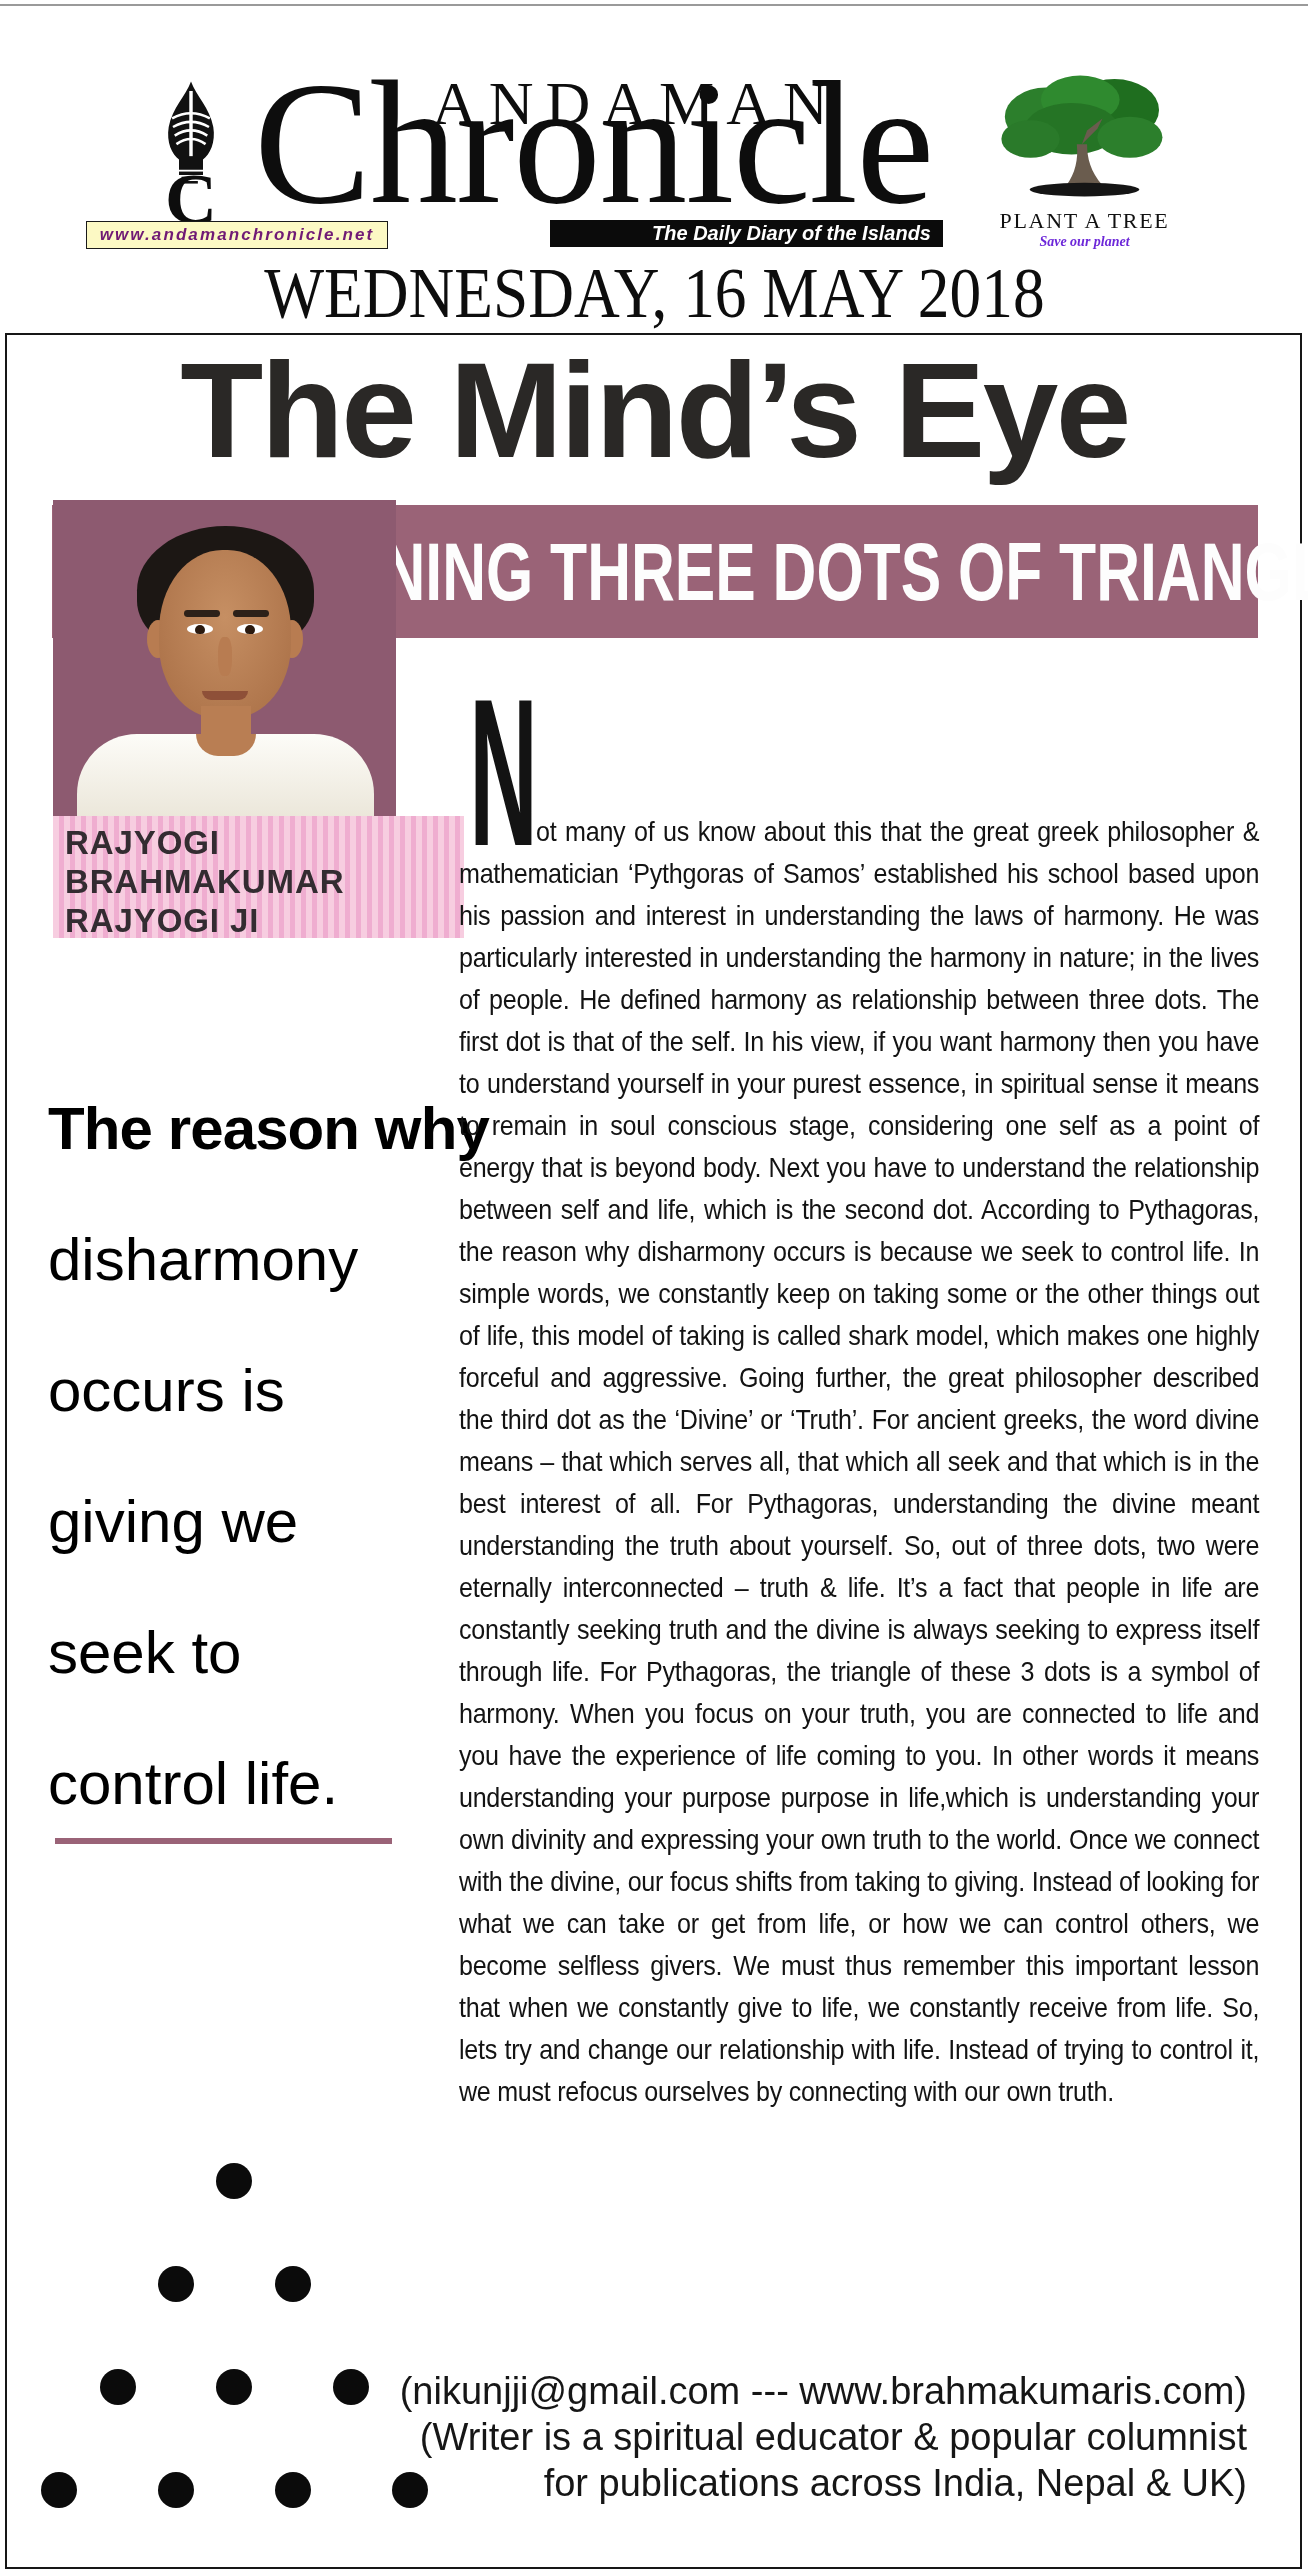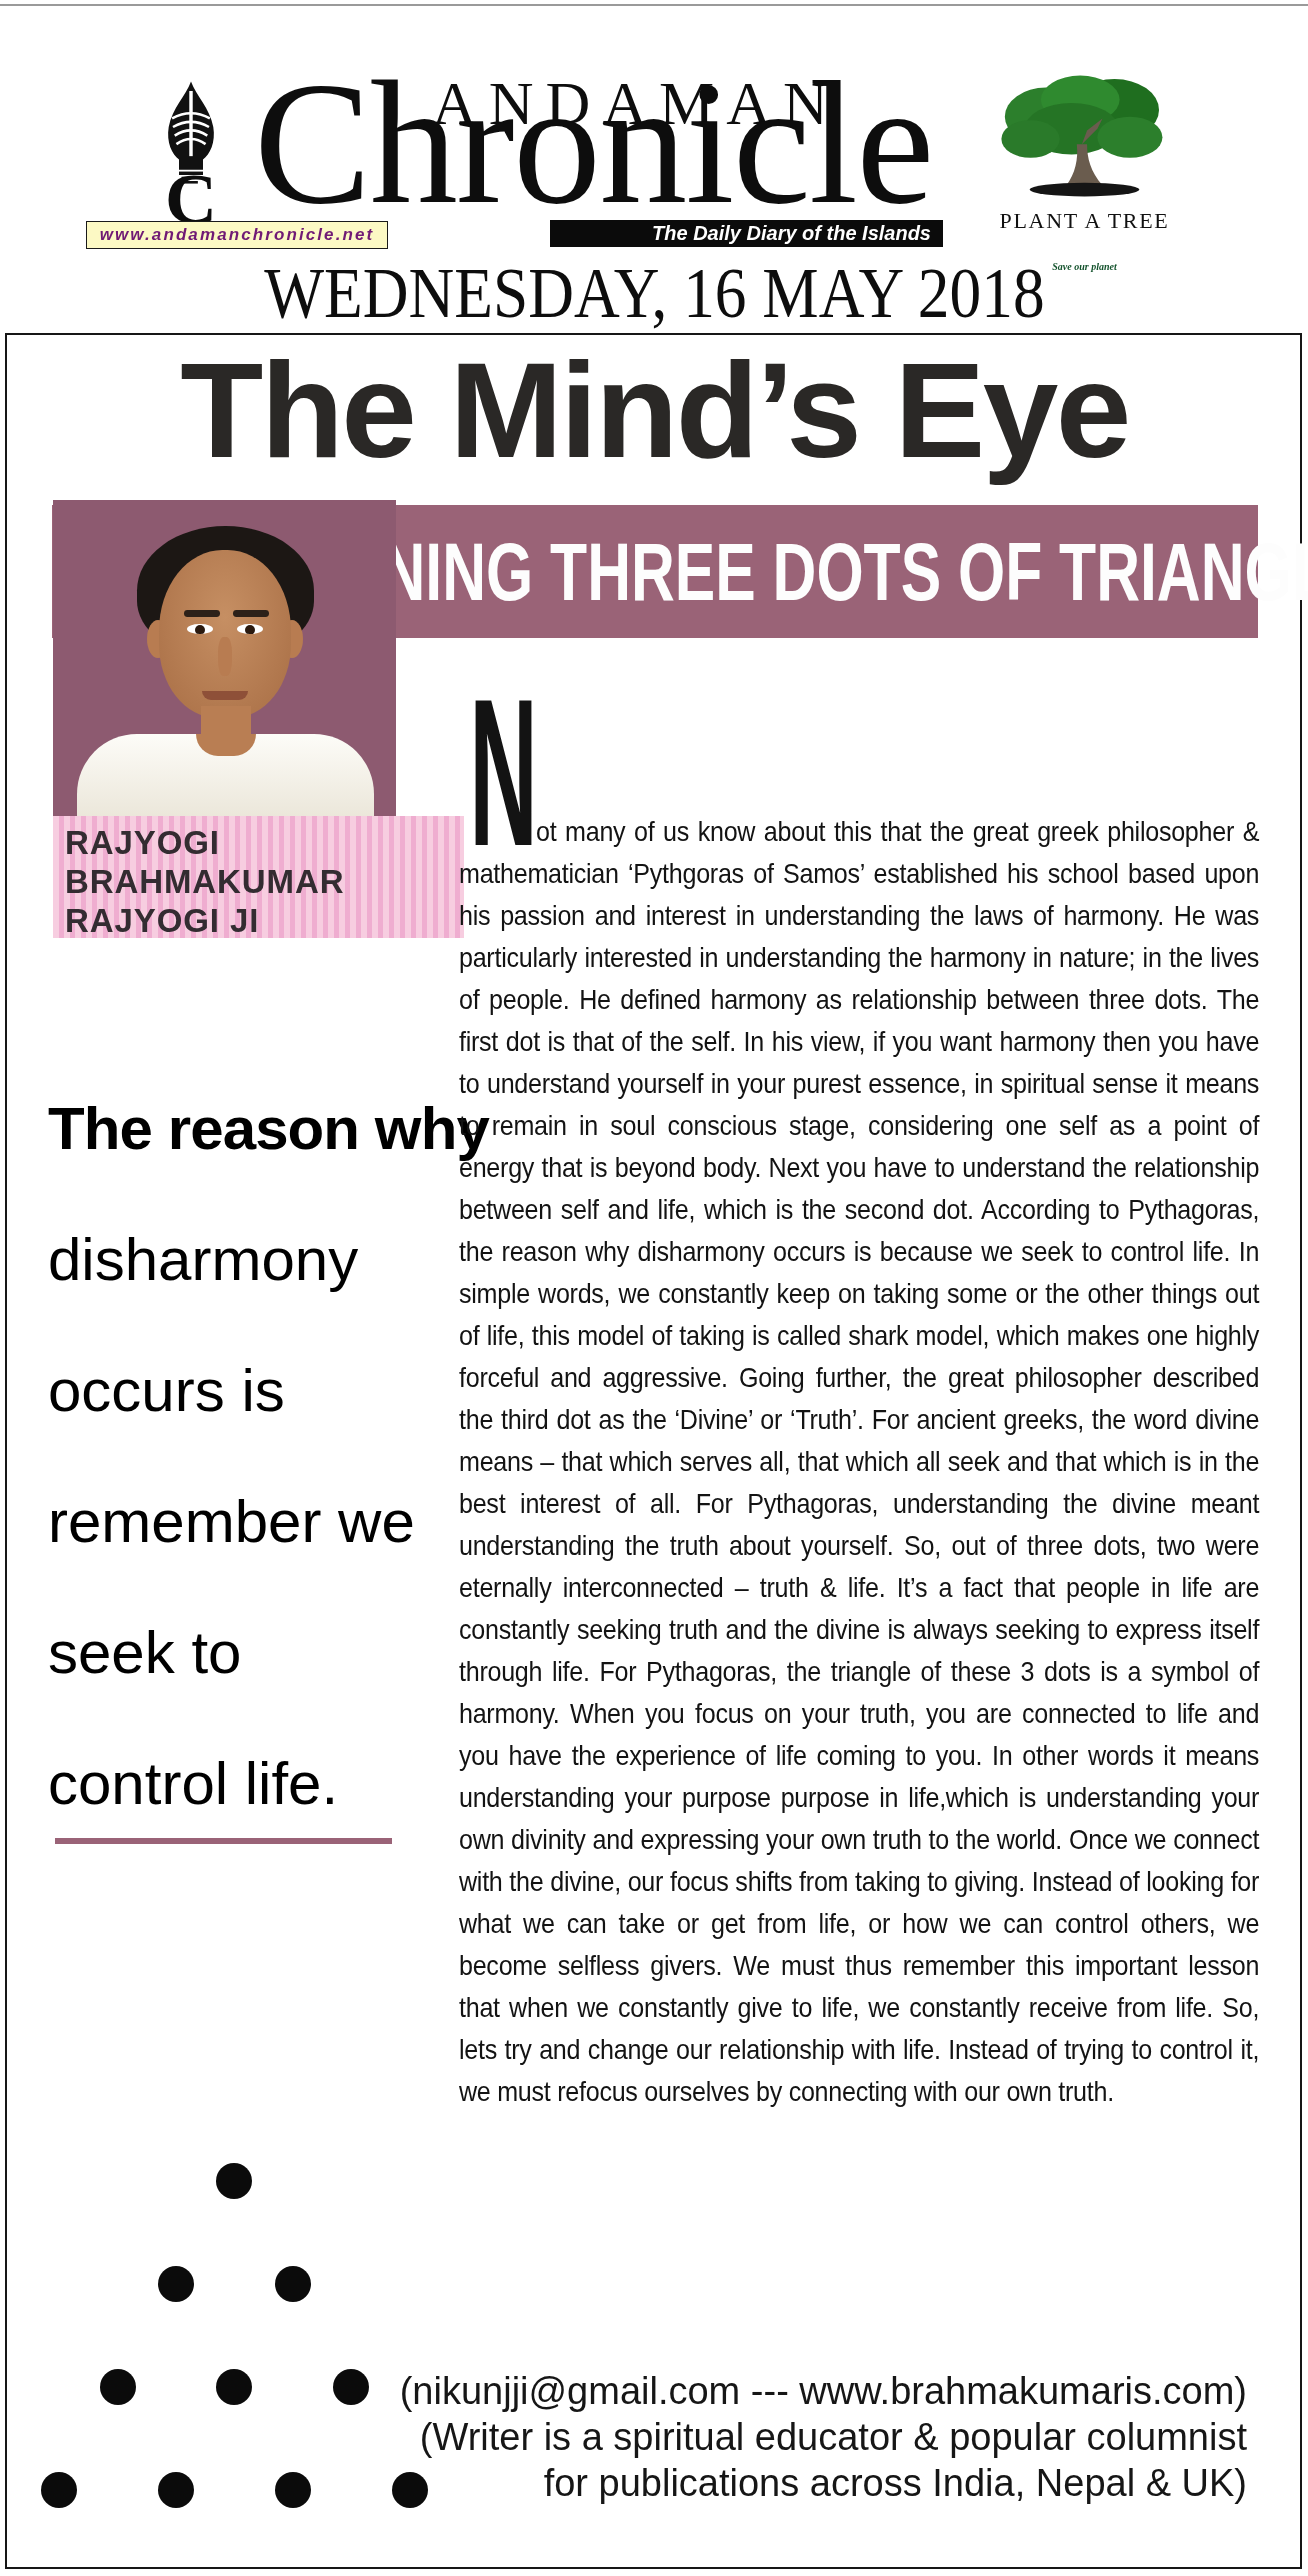--- a/index.html
+++ b/index.html
@@ -19,21 +19,21 @@
   .tagline-bar{left:550px;top:220px;width:393px;height:27px;background:#0b0b0b;
                display:flex;align-items:center;justify-content:flex-end;padding-right:12px;box-sizing:border-box;}
   .tagline-text{color:#fff;font-style:italic;font-weight:bold;font-size:20px;white-space:nowrap;}
   .url-box{left:86px;top:221px;width:302px;height:28px;background:var(--url-yellow);
            border:1.7px solid #1a1a1a;box-sizing:border-box;display:flex;align-items:center;justify-content:center;}
   .url-text{font-size:17px;font-weight:bold;font-style:italic;letter-spacing:2.1px;color:#701a75;white-space:nowrap;}
   .tree-logo{left:986px;top:72px;width:197px;text-align:center;}
   .plant-title{font-family:"Liberation Serif",serif;font-weight:normal;font-size:22px;
                letter-spacing:1.7px;line-height:24px;color:#111;}
   .plant-sub{font-family:"Liberation Serif",serif;font-weight:bold;font-style:italic;
-             font-size:10px;line-height:18px;color:#14532d;margin-top:25px;}
+             font-size:14px;line-height:18px;color:#6d28d9;}
 
   
   .date{left:0;top:254px;width:1309px;text-align:center;font-family:"Liberation Serif",serif;
         font-size:72px;line-height:79px;color:#0d0d0d;white-space:nowrap;}
   .date span{display:inline-block;transform:scaleX(0.88);}
 
   
   .article-box{left:5.2px;top:333px;width:1297px;height:2236px;border:2.6px solid #161616;box-sizing:border-box;}
   .column-title{left:0;top:342px;width:1309px;text-align:center;font-weight:bold;
                 font-size:136px;line-height:137px;letter-spacing:-2.6px;color:#2a2826;white-space:nowrap;}
@@ -178,21 +178,21 @@
   <div class="abs name-plate">
     <div class="name-line">RAJYOGI</div>
     <div class="name-line">BRAHMAKUMAR</div>
     <div class="name-line">RAJYOGI JI</div>
   </div>
 
   <div class="abs pullquote">
     <div class="pq-lead">The reason why</div>
     <div class="pq-line">disharmony</div>
     <div class="pq-line">occurs is</div>
-    <div class="pq-line">remember we</div>
+    <div class="pq-line">giving we</div>
     <div class="pq-line">seek to</div>
     <div class="pq-line">control life.</div>
   </div>
   <div class="abs pq-rule"></div>
 
   <div class="abs dropcap-box">
     <svg width="69" height="156" viewBox="0 0 80 182" style="overflow:visible;">
       <text x="0" y="176" font-family="Liberation Sans, sans-serif" font-weight="bold" font-size="245" fill="#131313" textLength="80" lengthAdjust="spacingAndGlyphs">N</text>
     </svg>
   </div>

